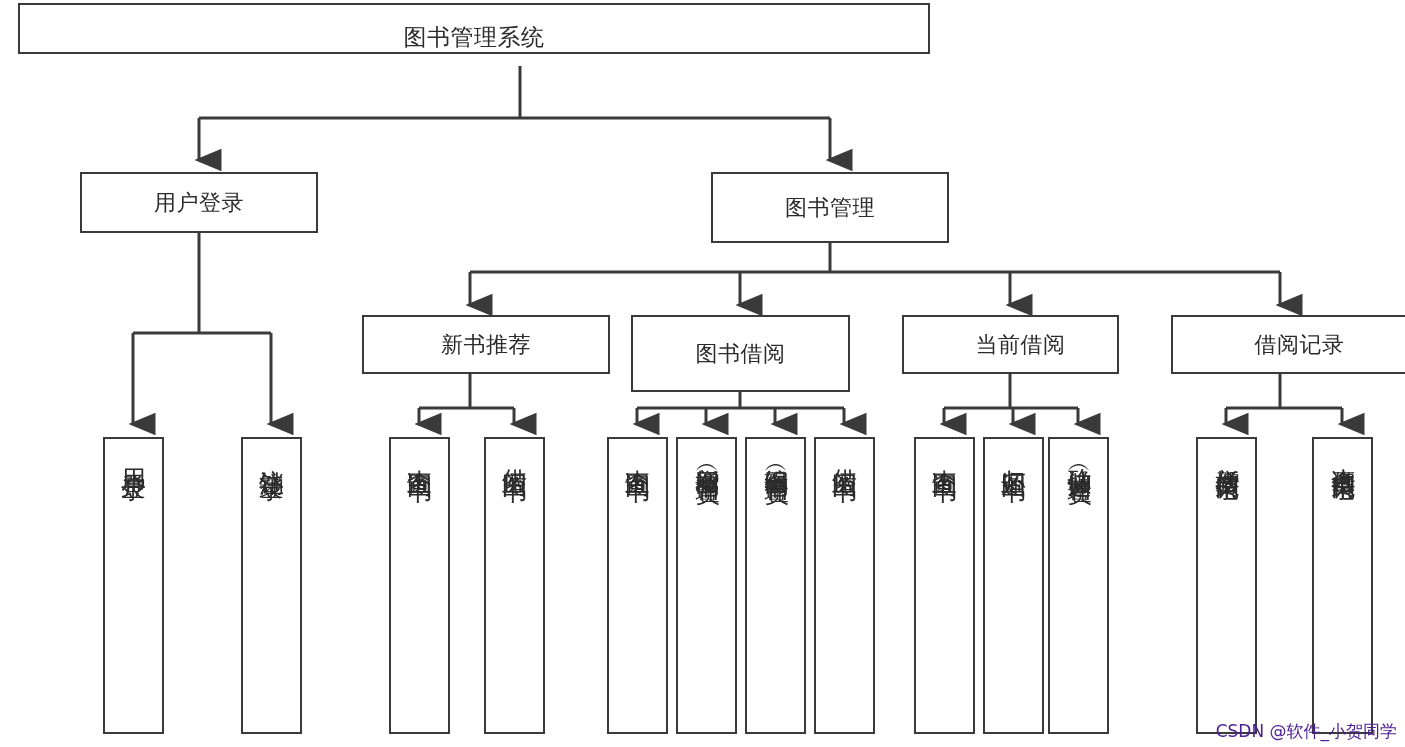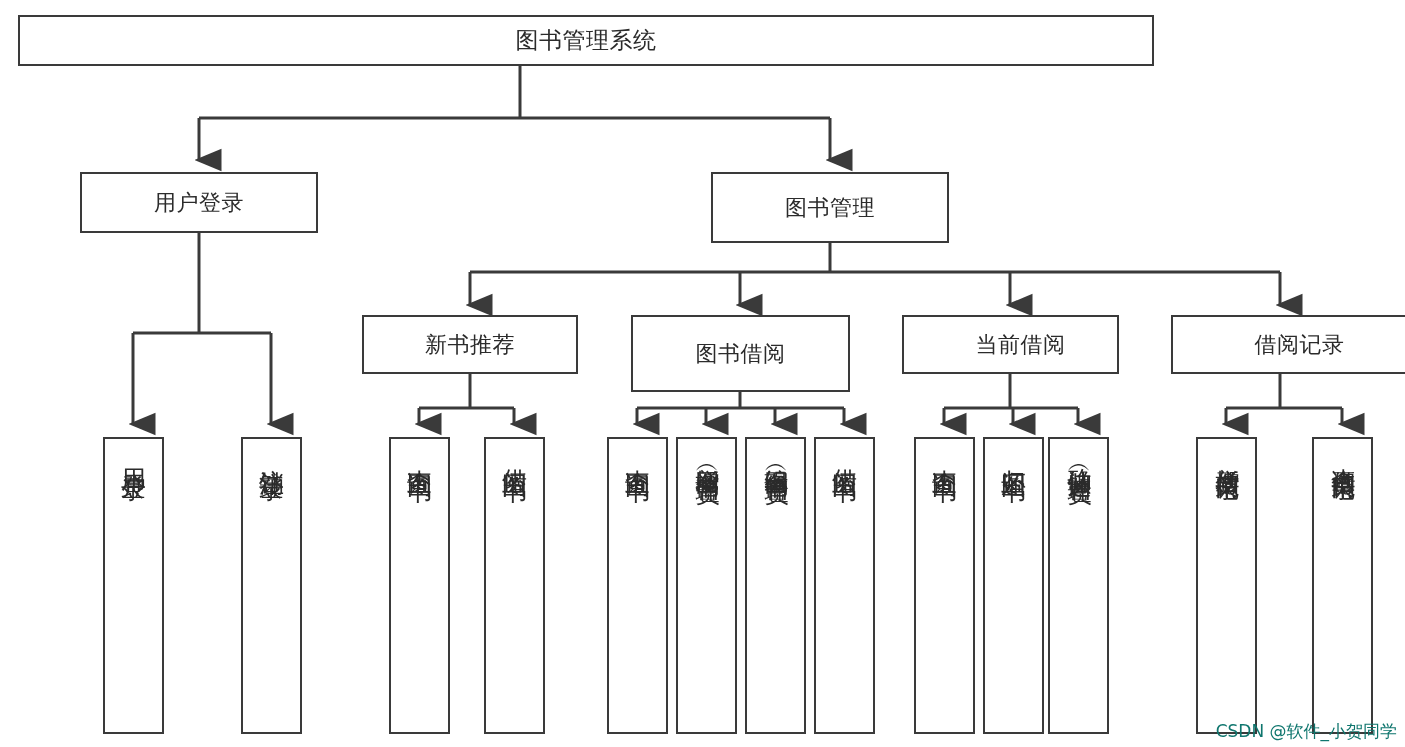--- a/index.html
+++ b/index.html
@@ -57,21 +57,21 @@
     line-height:1.08;
     letter-spacing:3px;
     white-space:nowrap;
   }
   .node.v.small .lbl{ font-size:24px; letter-spacing:2px; }
   #watermark{
     position:absolute;
     right:8px;
     bottom:4px;
     font-size:17px;
-    color:#0f766e;
+    color:#4c1d95;
     white-space:nowrap;
     user-select:none;
   }
 </style>
 </head>
 <body>
 
 <div id="canvas">
 
   <svg id="edges" viewBox="0 0 1405 747" width="1405" height="747" xmlns="http://www.w3.org/2000/svg">
@@ -120,32 +120,32 @@
       <path d="M 1013 408 L 1013 424" marker-end="url(#arrow)"></path>
       <path d="M 1078 408 L 1078 424" marker-end="url(#arrow)"></path>
 
       <path d="M 1280 374 L 1280 408"></path>
       <path d="M 1226 408 L 1342 408"></path>
       <path d="M 1226 408 L 1226 424" marker-end="url(#arrow)"></path>
       <path d="M 1342 408 L 1342 424" marker-end="url(#arrow)"></path>
     </g>
   </svg>
 
-  <div class="node h root" style="left:18px;top:15px;width:1136px;height:51px;">
+  <div class="node h root" style="left:18px;top:3px;width:912px;height:51px;align-items:flex-end;">
     <span class="lbl">图书管理系统</span>
   </div>
 
   <div class="node h" style="left:80px;top:172px;width:238px;height:61px;">
     <span class="lbl">用户登录</span>
   </div>
   <div class="node h" style="left:711px;top:172px;width:238px;height:71px;">
     <span class="lbl">图书管理</span>
   </div>
 
-  <div class="node h" style="left:362px;top:315px;width:216px;height:59px;justify-content:center;">
+  <div class="node h" style="left:362px;top:315px;width:248px;height:59px;justify-content:center;">
     <span class="lbl">新书推荐</span>
   </div>
   <div class="node h" style="left:631px;top:315px;width:219px;height:77px;">
     <span class="lbl">图书借阅</span>
   </div>
   <div class="node h" style="left:902px;top:315px;width:217px;height:59px;padding-left:20px;">
     <span class="lbl">当前借阅</span>
   </div>
   <div class="node h" style="left:1171px;top:315px;width:257px;height:59px;">
     <span class="lbl">借阅记录</span>

